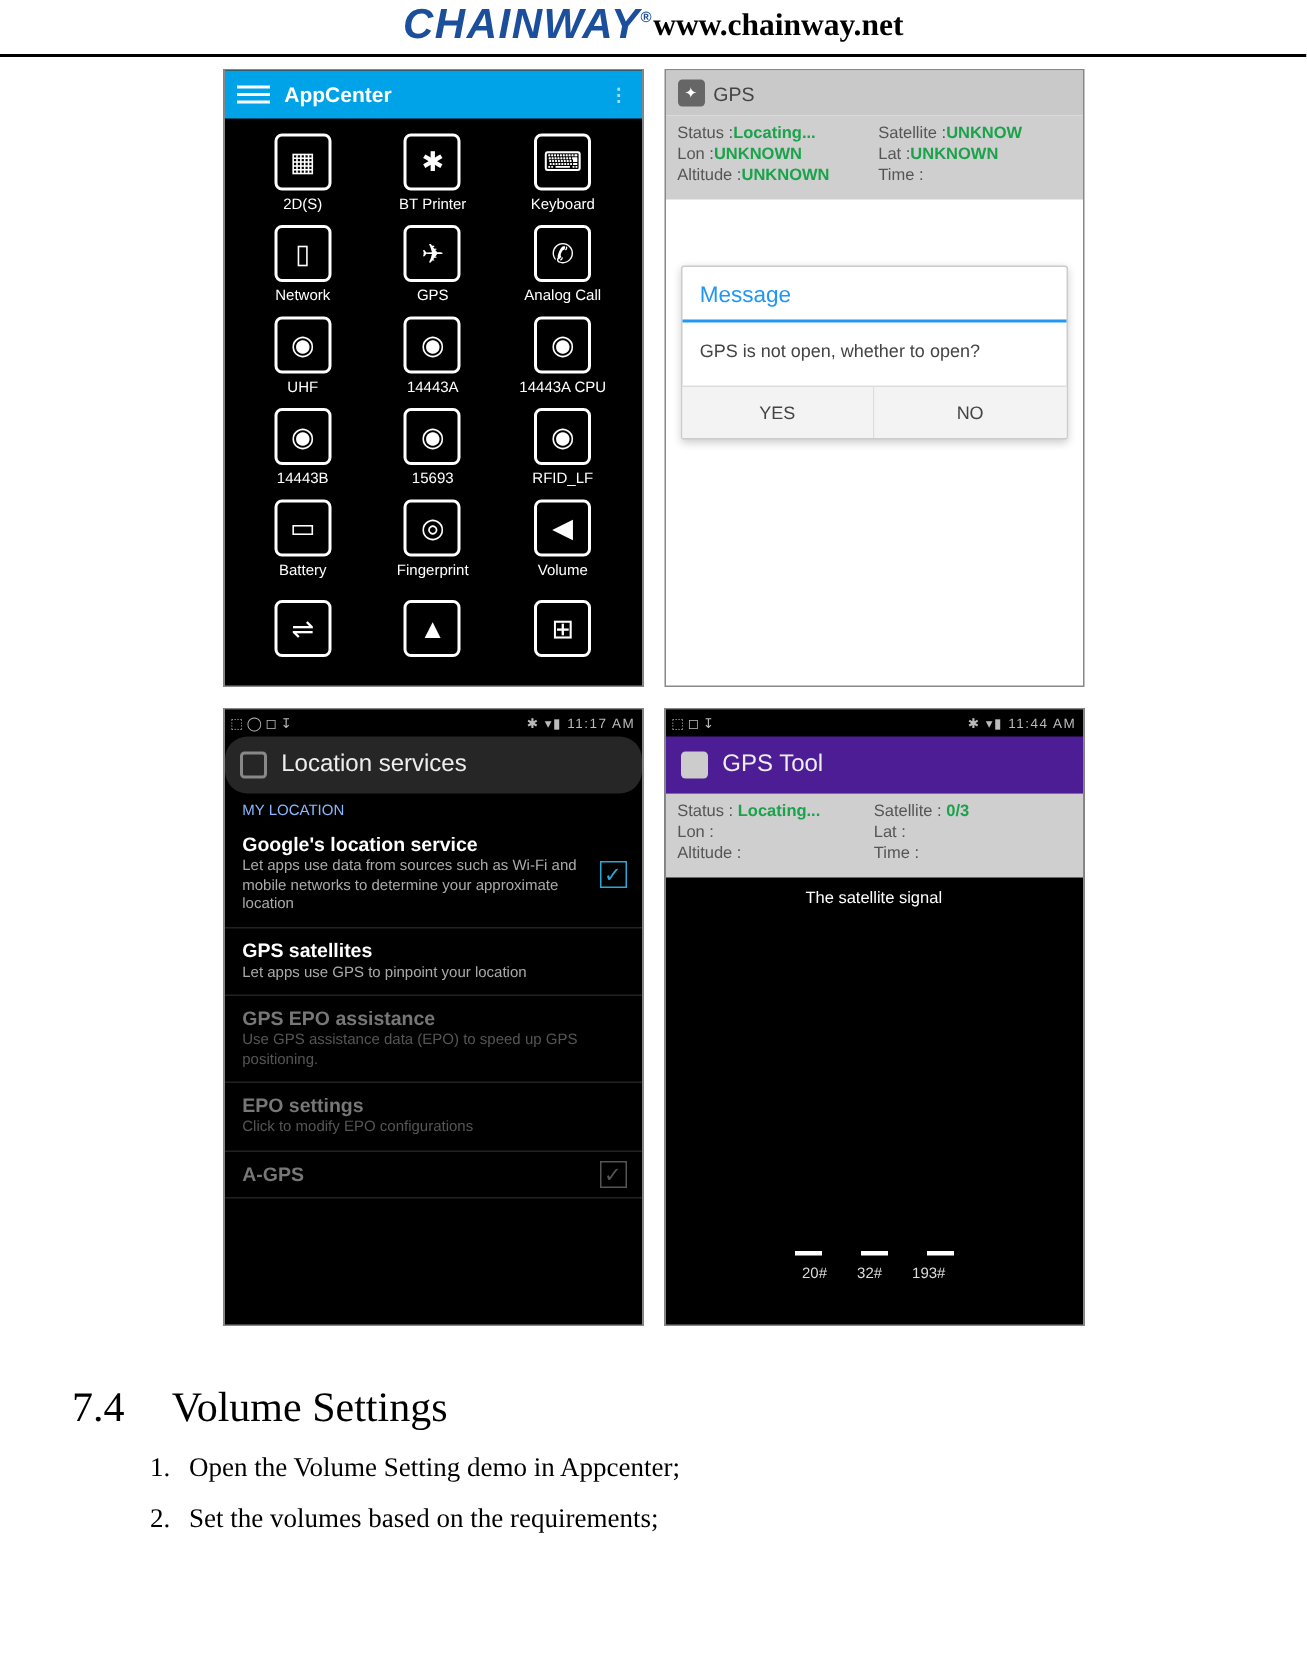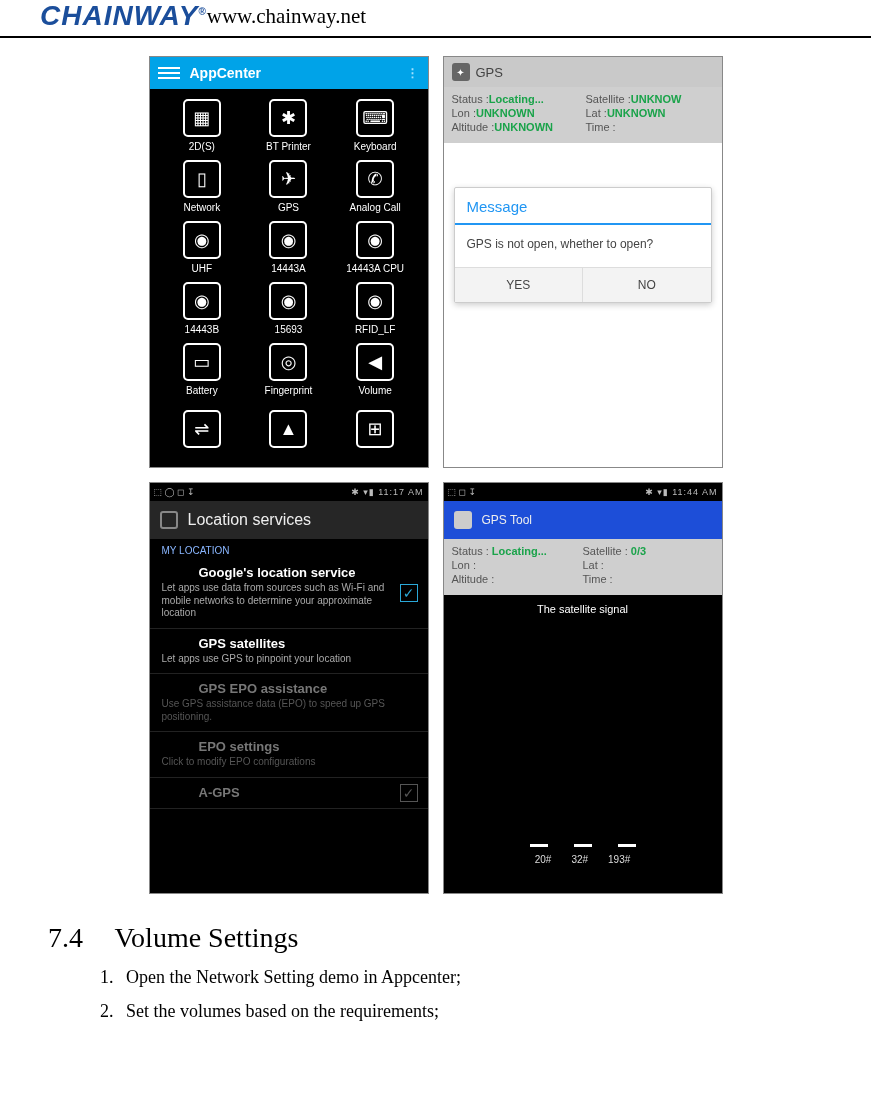--- a/index.html
+++ b/index.html
@@ -7,39 +7,40 @@
     margin: 0;
     font-family: "Times New Roman", serif;
     background: #fff;
     width: 871px;
     height: 1106px;
     position: relative;
     color: #000;
   }
   .page-header {
     display: flex;
-    justify-content: flex-start;
+    justify-content: center;
     align-items: center;
     padding: 0 40px 4px 40px;
     border-bottom: 2px solid #000;
-    margin-bottom: 18px;
+    margin-bottom: 8px;
   }
   .brand {
     font-family: Arial, sans-serif;
     font-weight: 900;
     font-style: italic;
     font-size: 28px;
     color: #1b4e9b;
     letter-spacing: 1px;
     position: relative;
   }
   .brand sup { font-size: 10px; vertical-align: super; font-style: normal; }
   .url {
     font-size: 21px;
     color: #000;
+    font-weight: bold;
   }
   .screens {
     display: grid;
     grid-template-columns: 280px 280px;
     grid-gap: 14px 14px;
     justify-content: center;
   }
   .screen {
     background: #000;
     color: #fff;
@@ -148,50 +149,50 @@
     height: 18px; background:#000; color:#bbb;
     display:flex; align-items:center; font-size:9px;
     padding: 0 4px;
   }
   .statusbar .right { margin-left:auto; letter-spacing:1px; }
   .s3-header {
     background: #262626;
     padding: 10px 10px;
     font-size: 16px;
     color: #eee;
-    display:flex; align-items:center;
+    display:flex; align-items:center;border-radius:15px;
   }
   .s3-header .back {
     width:18px;height:18px;border:2px solid #888;border-radius:3px;
     margin-right:10px;display:inline-block;
   }
   .sec-label { color:#89b6ff; font-size:10px; padding:6px 12px 2px; font-weight:normal; }
   .setting {
     padding: 7px 40px 8px 12px;
     border-bottom: 1px solid #222;
     position: relative;
   }
-  .setting .title { color:#fff; font-size:13px; font-weight:bold;margin-left:37px; }
+  .setting .title { color:#fff; font-size:13px; font-weight:bold; }
   .setting .desc { color:#aaa; font-size:10px; line-height:1.25; margin-top:2px;}
   .setting.disabled .title { color:#777; }
   .setting.disabled .desc { color:#555; }
   .checkbox {
     position:absolute; right:10px; top:50%; transform:translateY(-50%);
     width:18px;height:18px;border:1px solid #2aa8d8;
     display:flex;align-items:center;justify-content:center;
     color:#2aa8d8; font-size:14px;
   }
   .checkbox.dim { border-color:#555; color:#555; }
 
   
   .s4 { height: 412px; background:#000; }
   .s4-header {
-    background: #1d4ed8;
+    background: #4c1d95;
     padding: 10px 10px;
-    font-size: 12px;
+    font-size: 16px;
     color: #eee;
     display:flex; align-items:center;
   }
   .s4-header .ic {
     width:18px;height:18px;background:#ccc;border-radius:3px;margin-right:10px;
   }
   .s4-kv {
     background: #cfcfcf;
     padding: 6px 8px 10px;
     font-size: 11px;
@@ -214,21 +215,21 @@
     font-size:10px; color:#ddd;
   }
 
   
   .doc-section {
     padding: 28px 40px 0 48px;
   }
   .sec-heading {
     font-size: 28px;
   }
-  .sec-num { display:inline-block; width: 60px; }
+  .sec-num { display:inline-block; width: 60px; margin-top: 11px; }
   .doc-list {
     padding-left: 70px;
     font-size: 18px;
     line-height: 1.9;
     margin-top: 6px;
   }
   .doc-list li { padding-left: 8px; }
 </style>
 </head>
 <body>
@@ -418,16 +419,16 @@
   </div>
 
 </div>
 
 <div class="doc-section">
   <div class="sec-heading">
     <span class="sec-num">7.4</span>
     <span>Volume Settings</span>
   </div>
   <ol class="doc-list" id="doc-list">
-      <li>Open the Network Setting demo in Appcenter;</li>
+      <li>Open the Volume Setting demo in Appcenter;</li>
       <li>Set the volumes based on the requirements;</li>
     </ol>
 </div>
 
 </body></html>

